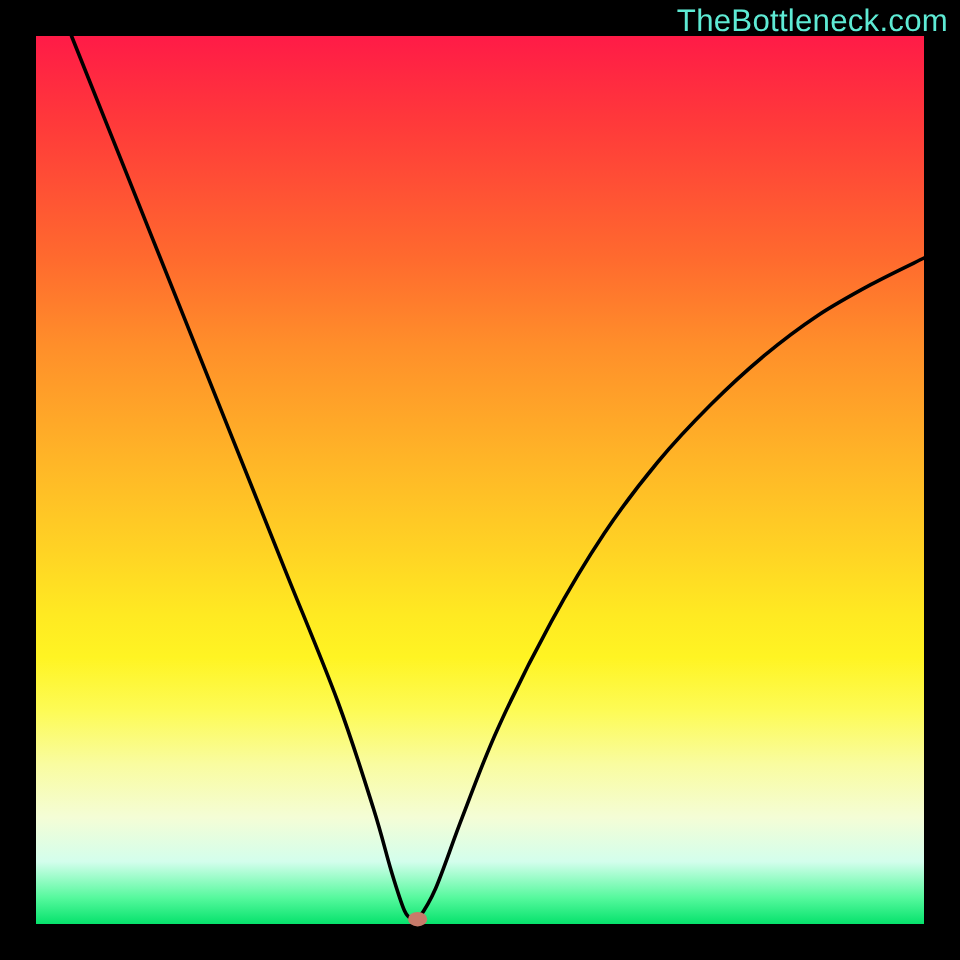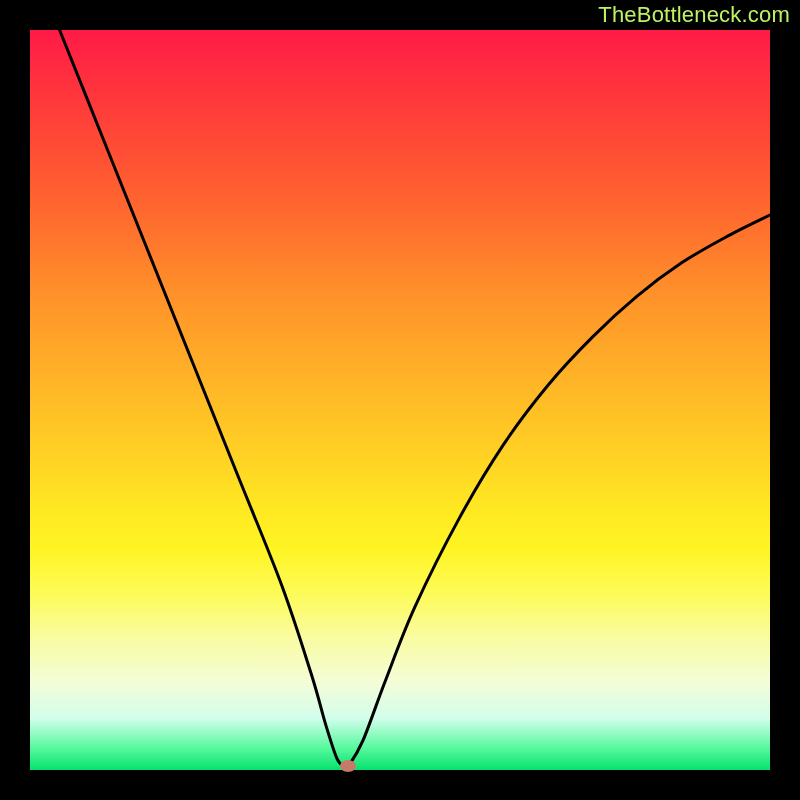--- a/index.html
+++ b/index.html
@@ -14,22 +14,22 @@
   .frame {
     position: relative;
     width: 800px;
     height: 800px;
     background: #000;
   }
   .watermark {
     position: absolute;
     top: 2px;
     right: 10px;
-    color: #bef264;
-    font-size: 22px;
+    color: #5eead4;
+    font-size: 26px;
     font-weight: 500;
     letter-spacing: 0.2px;
     z-index: 5;
     user-select: none;
   }
   
   .plot-area {
     position: absolute;
     left: 30px;
     top: 30px;

